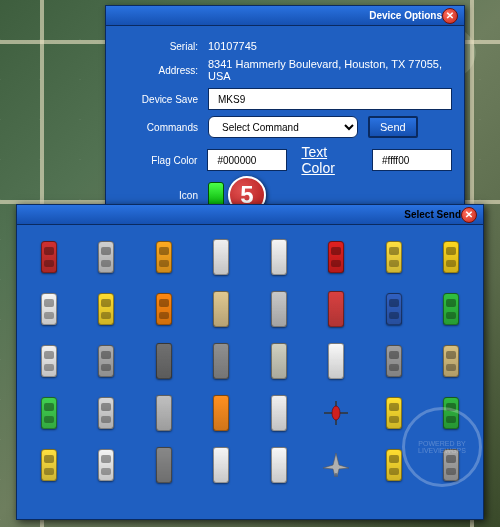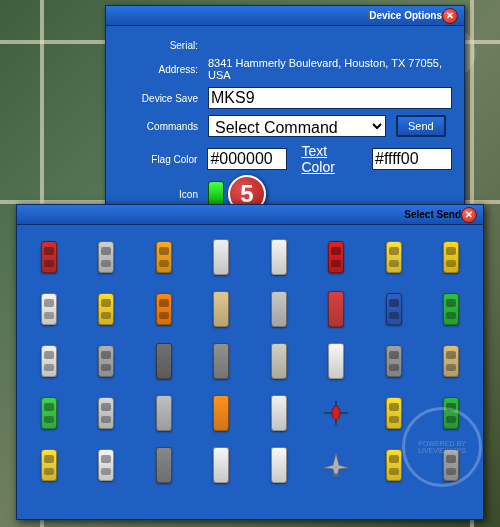--- a/index.html
+++ b/index.html
@@ -45,24 +45,24 @@
     border:1px solid #701008;
     color:#fff; font-size:10px; line-height:14px; text-align:center;
     cursor:pointer;
   }
   .device-body { padding: 8px 12px 12px 12px; }
   .row { display:flex; align-items:center; margin: 6px 0; }
   .lbl { width: 90px; text-align:right; color:#fff; padding-right:10px; font-size:10px; }
   .val { flex:1; color:#fff; font-size:11px; }
   .txt {
     flex:1; height:22px; background:#fff; color:#000;
-    border:1px solid #0a2a60; padding:2px 2px; font-size:16px;
+    border:1px solid #0a2a60; padding:2px 9px; font-size:10px;
   }
   .txt.small { flex:none; width:80px; }
-  select.txt { flex:none; width:178px; height:22px; }
+  select.txt { flex:none; width:150px; height:22px;border-radius:6px; }
   .btn {
     background: linear-gradient(#2a72e0,#1550b0);
     border:2px solid #0a2a60;
     color:#fff; font-size:11px;
     padding:3px 10px; cursor:pointer;
     border-radius:2px;
   }
   .btn.save { padding:4px 14px; font-size:12px; }
   .mid-label { color:#fff; margin:0 8px 0 14px; font-size:14px;text-decoration:underline; }
   .icon-sel {
@@ -155,20 +155,21 @@
   <div class="road-v" style="left:470px"></div>
 
   <div class="device-panel">
     <div class="panel-titlebar">
       <span>Device Options</span>
       <div class="close-btn">✕</div>
     </div>
     <div class="device-body">
       <div class="row">
         <div class="lbl">Serial:</div>
+        <div class="val">10107745</div>
       </div>
       <div class="row">
         <div class="lbl">Address:</div>
         <div class="val">8341 Hammerly Boulevard, Houston, TX 77055, USA</div>
       </div>
       <div class="row">
         <div class="lbl">Device Save</div>
         <input class="txt" value="MKS9" style="">
       </div>
       <div class="row">

